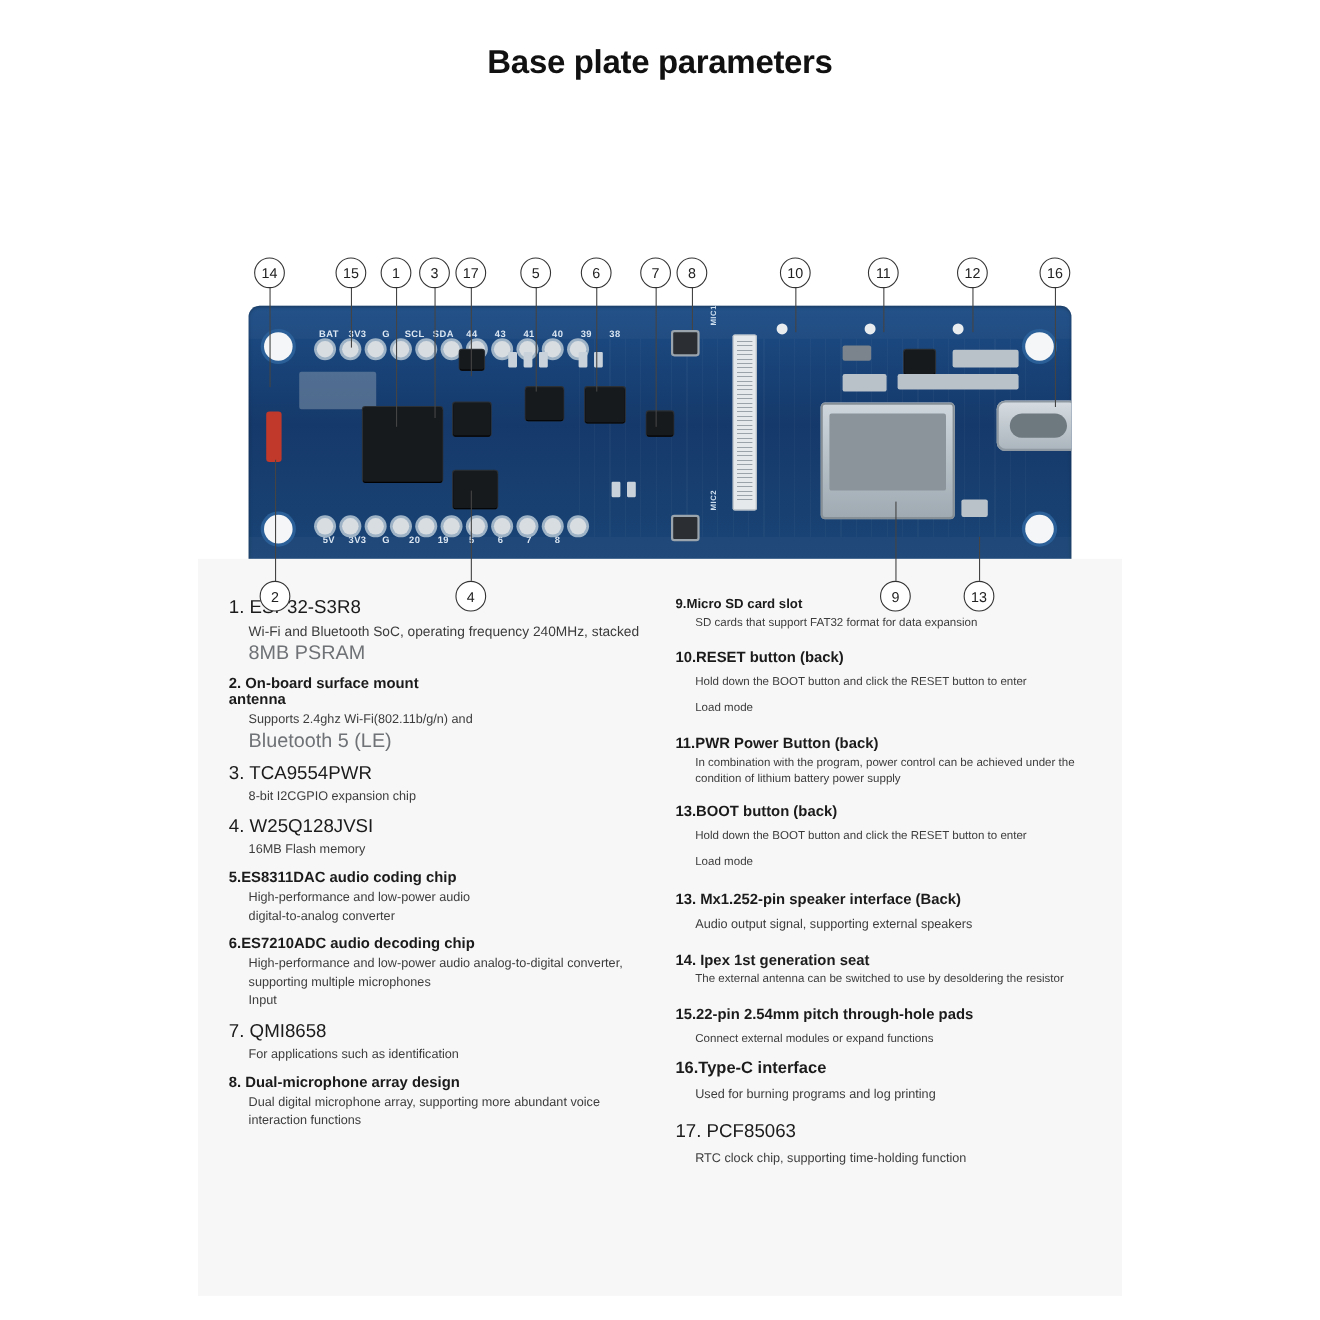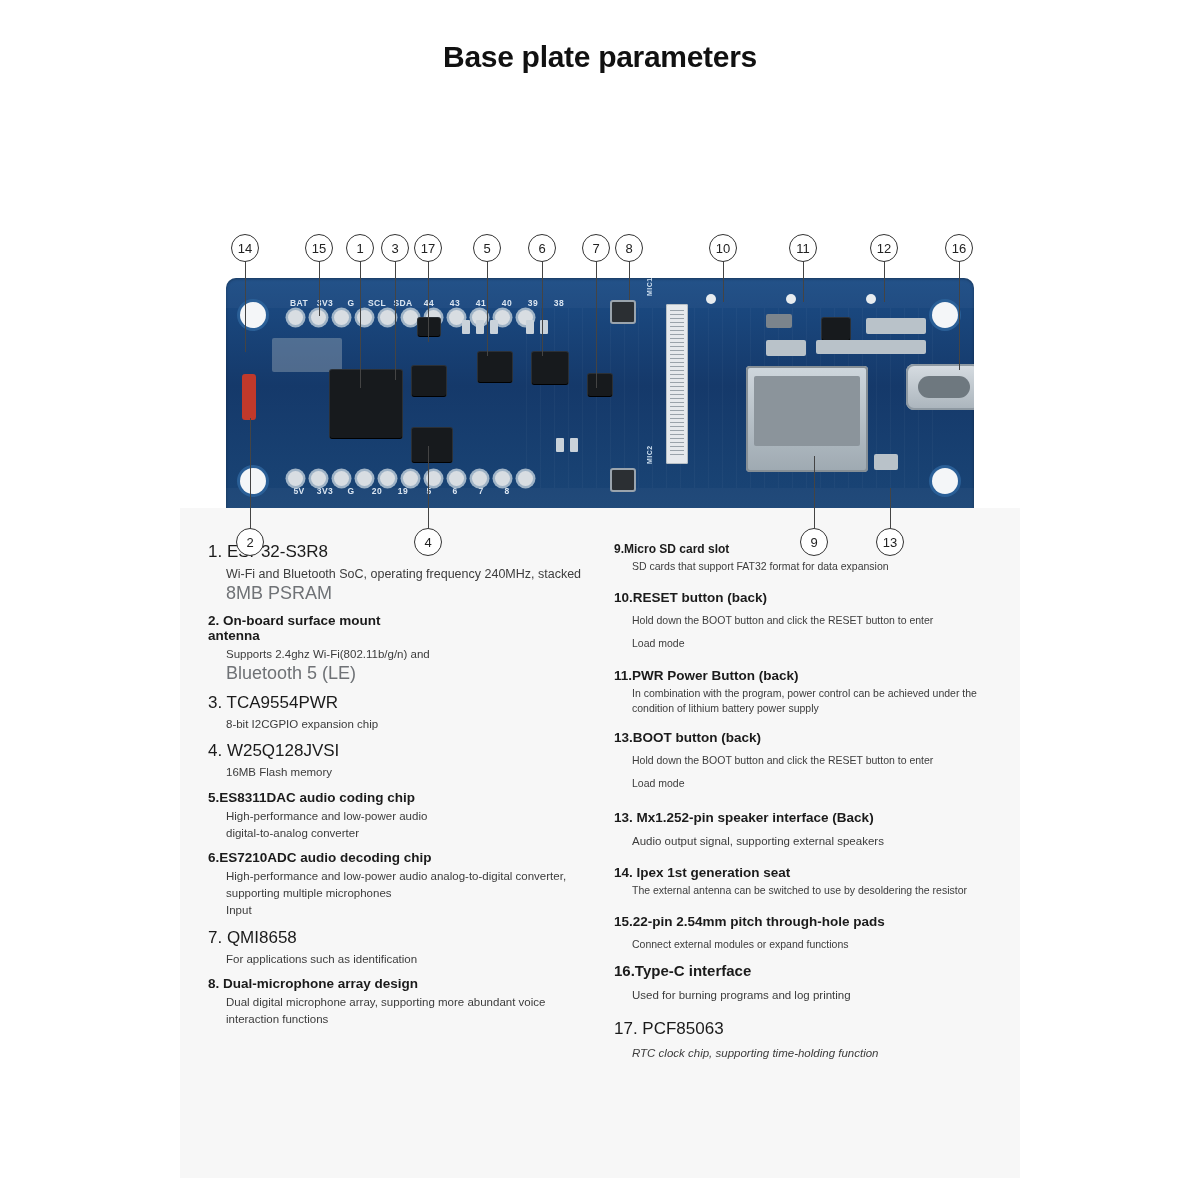--- a/index.html
+++ b/index.html
@@ -424,17 +424,17 @@
         <div class="d d-sm" style="margin-top:8px;">Connect external modules or expand functions</div>
       </div>
 
       <div class="item" style="margin-top:4px;">
         <div class="t s-md" style="font-size:15px;">16.Type-C interface</div>
         <div class="d d-md" style="margin-top:8px;">Used for burning programs and log printing</div>
       </div>
 
       <div class="item" style="margin-top:16px;">
         <div class="t s-lg">17. PCF85063</div>
-        <div class="d d-md" style="margin-top:6px;font-style:italic;">RTC clock chip, supporting time-holding function</div>
+        <div class="d d-md" style="margin-top:6px;">RTC clock chip, supporting time-holding function</div>
       </div>
     </div>
   </div>
 </div>
 
 </body></html>

